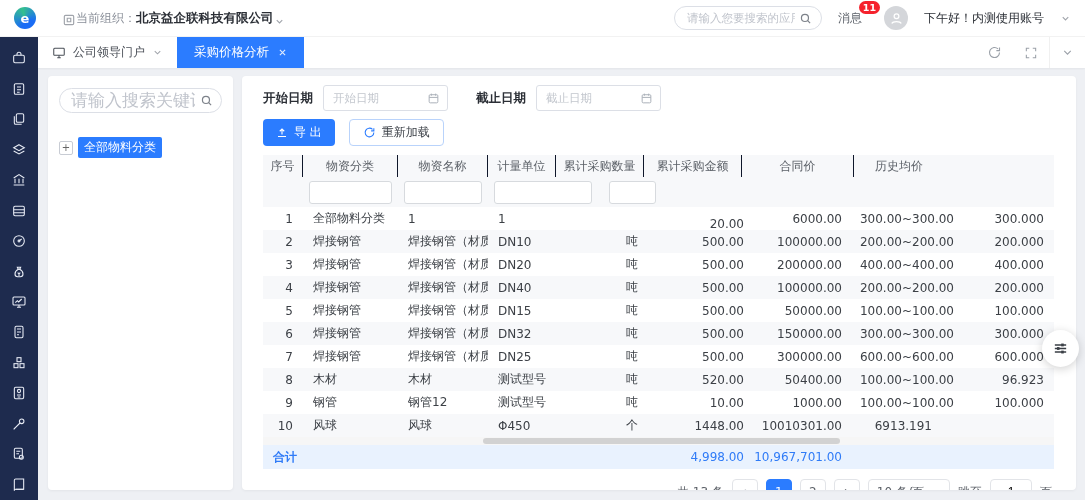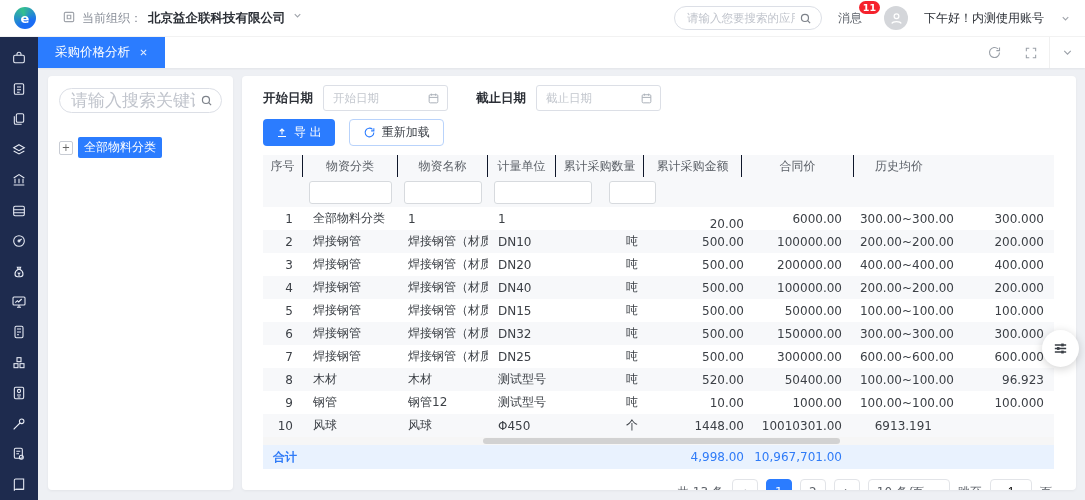--- a/index.html
+++ b/index.html
@@ -2,21 +2,21 @@
 <html><head>
 <meta charset="utf-8">
 <style>
   * { margin:0; padding:0; box-sizing:border-box; }
   body { font-family:"DejaVu Sans","Liberation Sans",sans-serif; }
   .app { position:relative; width:1085px; height:500px; background:#eef0f4; overflow:hidden; font-size:12px; color:#333; }
 
   
   .topbar { position:absolute; top:0; left:0; width:1085px; height:37px; background:#fff; display:flex; align-items:center; padding:0 14px; z-index:5; border-bottom:1px solid #f2f2f2; }
   .logo { width:22px; height:22px; border-radius:50%; background:conic-gradient(from 200deg,#1a6cf5,#35c08e 40%,#1a6cf5 75%); color:#fff; font-weight:bold; font-size:13px; display:flex; align-items:center; justify-content:center; }
-  .org-wrap { display:flex; align-items:flex-start; gap:6px; margin-left:26px; }
+  .org-wrap { display:flex; align-items:flex-end; margin-left:26px; }
   .org-label { color:#8a8f99; }
   .org-name { font-weight:bold; color:#2b2f36; font-size:12.5px; }
   .icon { display:inline-flex; align-items:center; justify-content:center; }
   .icon svg { display:block; }
   .muted { color:#a0a4ab; }
   .top-right { margin-left:auto; display:flex; align-items:center; gap:16px; }
   .app-search { position:relative; width:148px; height:24px; border:1px solid #dcdfe6; border-radius:12px; display:flex; align-items:center; padding:0 26px 0 12px; background:#fff; }
   .app-search input { border:none; outline:none; width:100%; font-size:11.5px; color:#333; background:transparent; }
   .app-search input::placeholder { color:#c0c4cc; }
   .app-search .icon { position:absolute; right:9px; color:#7d828a; }
@@ -271,20 +271,34 @@
         <span class="icon">
           <svg width="16" height="16" viewBox="0 0 24 24" fill="none" stroke="currentColor" stroke-width="1.6">
             <path d="M5 5a2 2 0 0 1 2-2h12v15.5H7A2 2 0 0 0 5 20.5z"></path>
             <path d="M7 18.5h12"></path>
           </svg>
         </span>
       </div>
     </div>
 
   <div class="tabbar">
+    <div class="portal">
+      <span class="icon">
+        <svg width="14" height="14" viewBox="0 0 24 24" fill="none" stroke="currentColor" stroke-width="1.8">
+            <rect x="3" y="4" width="18" height="12" rx="1.5"></rect>
+            <path d="M9 20h6M12 16v4"></path>
+          </svg>
+      </span>
+      <span>公司领导门户</span>
+      <span class="icon muted">
+        <svg width="11" height="11" viewBox="0 0 24 24" fill="none" stroke="currentColor" stroke-width="2.2">
+            <path d="M6 9l6 6 6-6"></path>
+          </svg>
+      </span>
+    </div>
     <div class="tab-active">
       <span>采购价格分析</span>
       <span class="tab-close icon">
         <svg width="9" height="9" viewBox="0 0 24 24" fill="none" stroke="currentColor" stroke-width="3">
             <path d="M5 5l14 14M19 5L5 19"></path>
           </svg>
       </span>
     </div>
     <div class="tab-tools">
       <span class="tab-tool">

